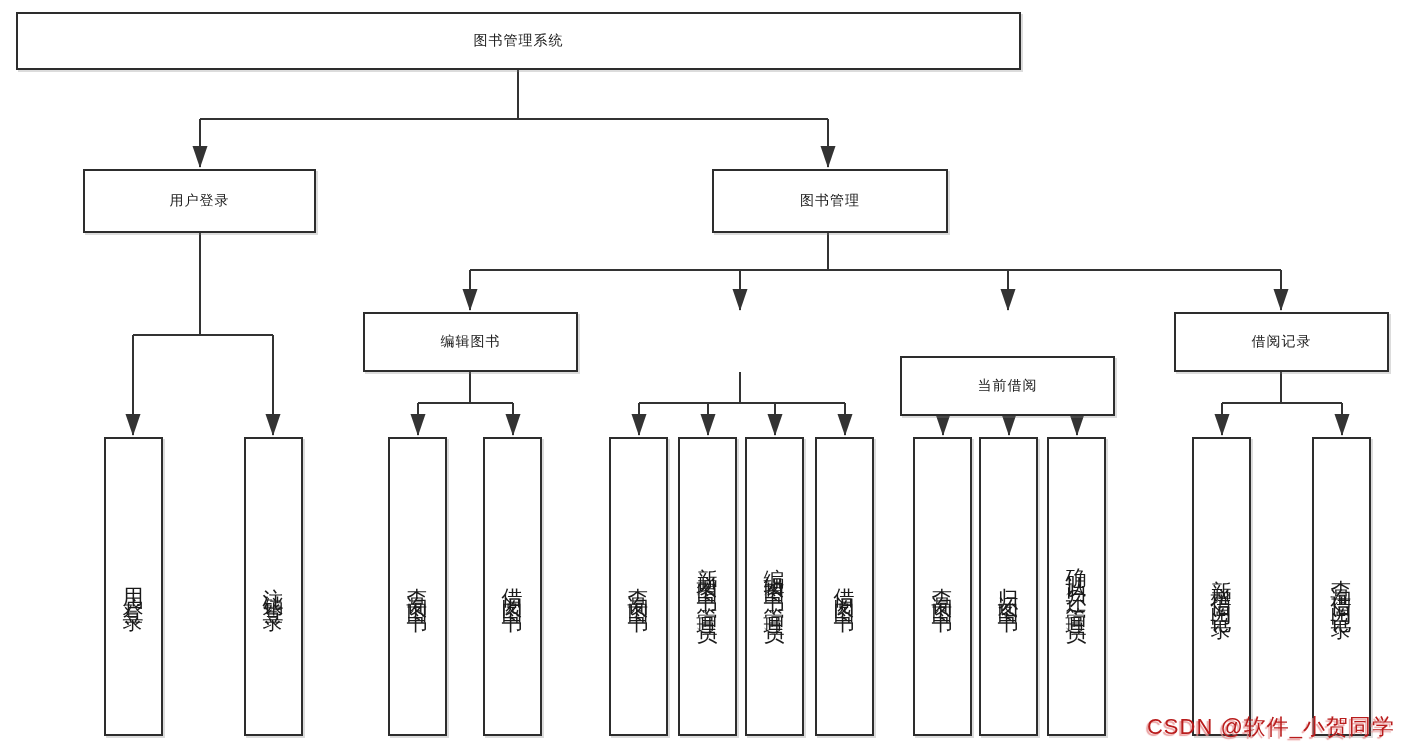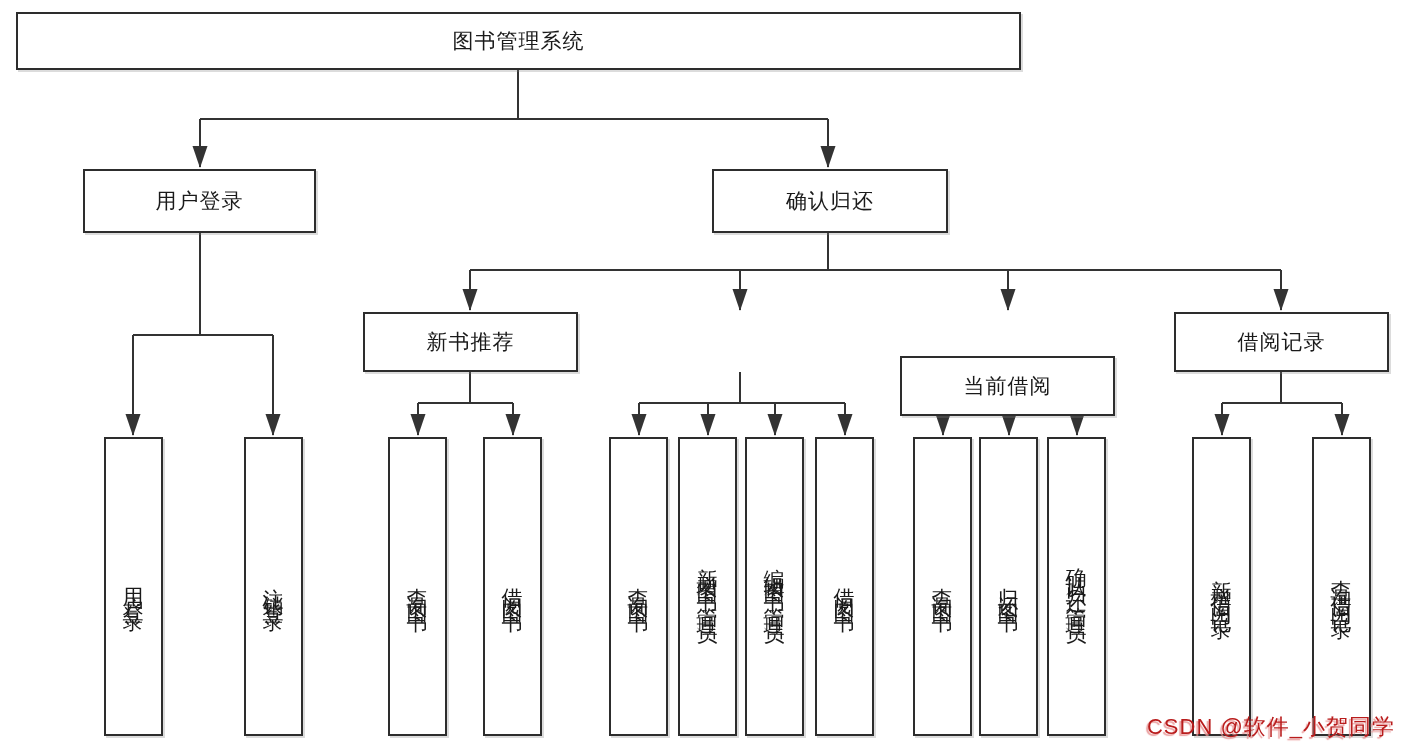--- a/index.html
+++ b/index.html
@@ -30,21 +30,21 @@
     box-sizing: border-box;
     background: #ffffff;
     border: 2px solid #2d2d2d;
     box-shadow: 2px 2px 0 rgba(130,130,130,0.28);
     display: flex;
     align-items: center;
     justify-content: center;
     color: #1a1a1a;
   }
   .hlabel {
-    font-size: 21px;
+    font-size: 14px;
     white-space: nowrap;
     letter-spacing: 1px;
   }
   .leaf {
     top: 437px;
     width: 59px;
     height: 299px;
   }
   .vtext {
     writing-mode: vertical-rl;
@@ -115,25 +115,25 @@
   </svg>
 
   <div class="box" style="left:16px; top:12px; width:1005px; height:58px;">
     <span class="hlabel">图书管理系统</span>
   </div>
 
   <div class="box" style="left:83px; top:169px; width:233px; height:64px;">
     <span class="hlabel">用户登录</span>
   </div>
   <div class="box" style="left:712px; top:169px; width:236px; height:64px;">
-    <span class="hlabel">确认归还</span>
+    <span class="hlabel">图书管理</span>
   </div>
 
   <div class="box" style="left:363px; top:312px; width:215px; height:60px;">
-    <span class="hlabel">新书推荐</span>
+    <span class="hlabel">编辑图书</span>
   </div>
   <div class="box" style="left:900px; top:312px; width:215px; height:60px;margin-top:44px;">
     <span class="hlabel">当前借阅</span>
   </div>
   <div class="box" style="left:1174px; top:312px; width:215px; height:60px;">
     <span class="hlabel">借阅记录</span>
   </div>
 
   <div class="box leaf" style="left:104px;">
     <span class="vtext">用户登录</span>

